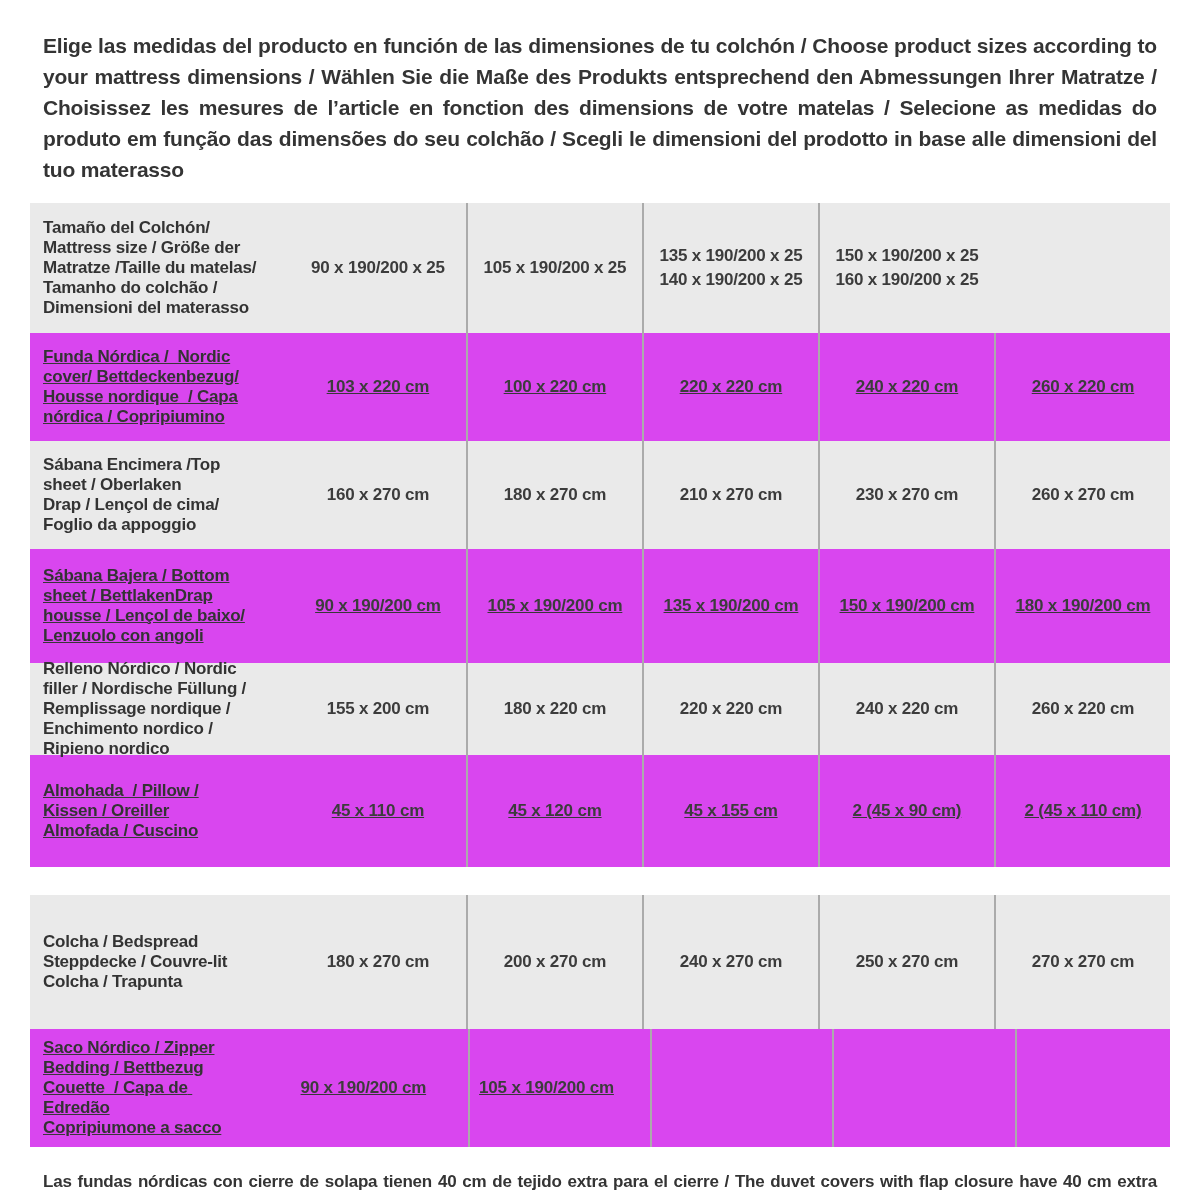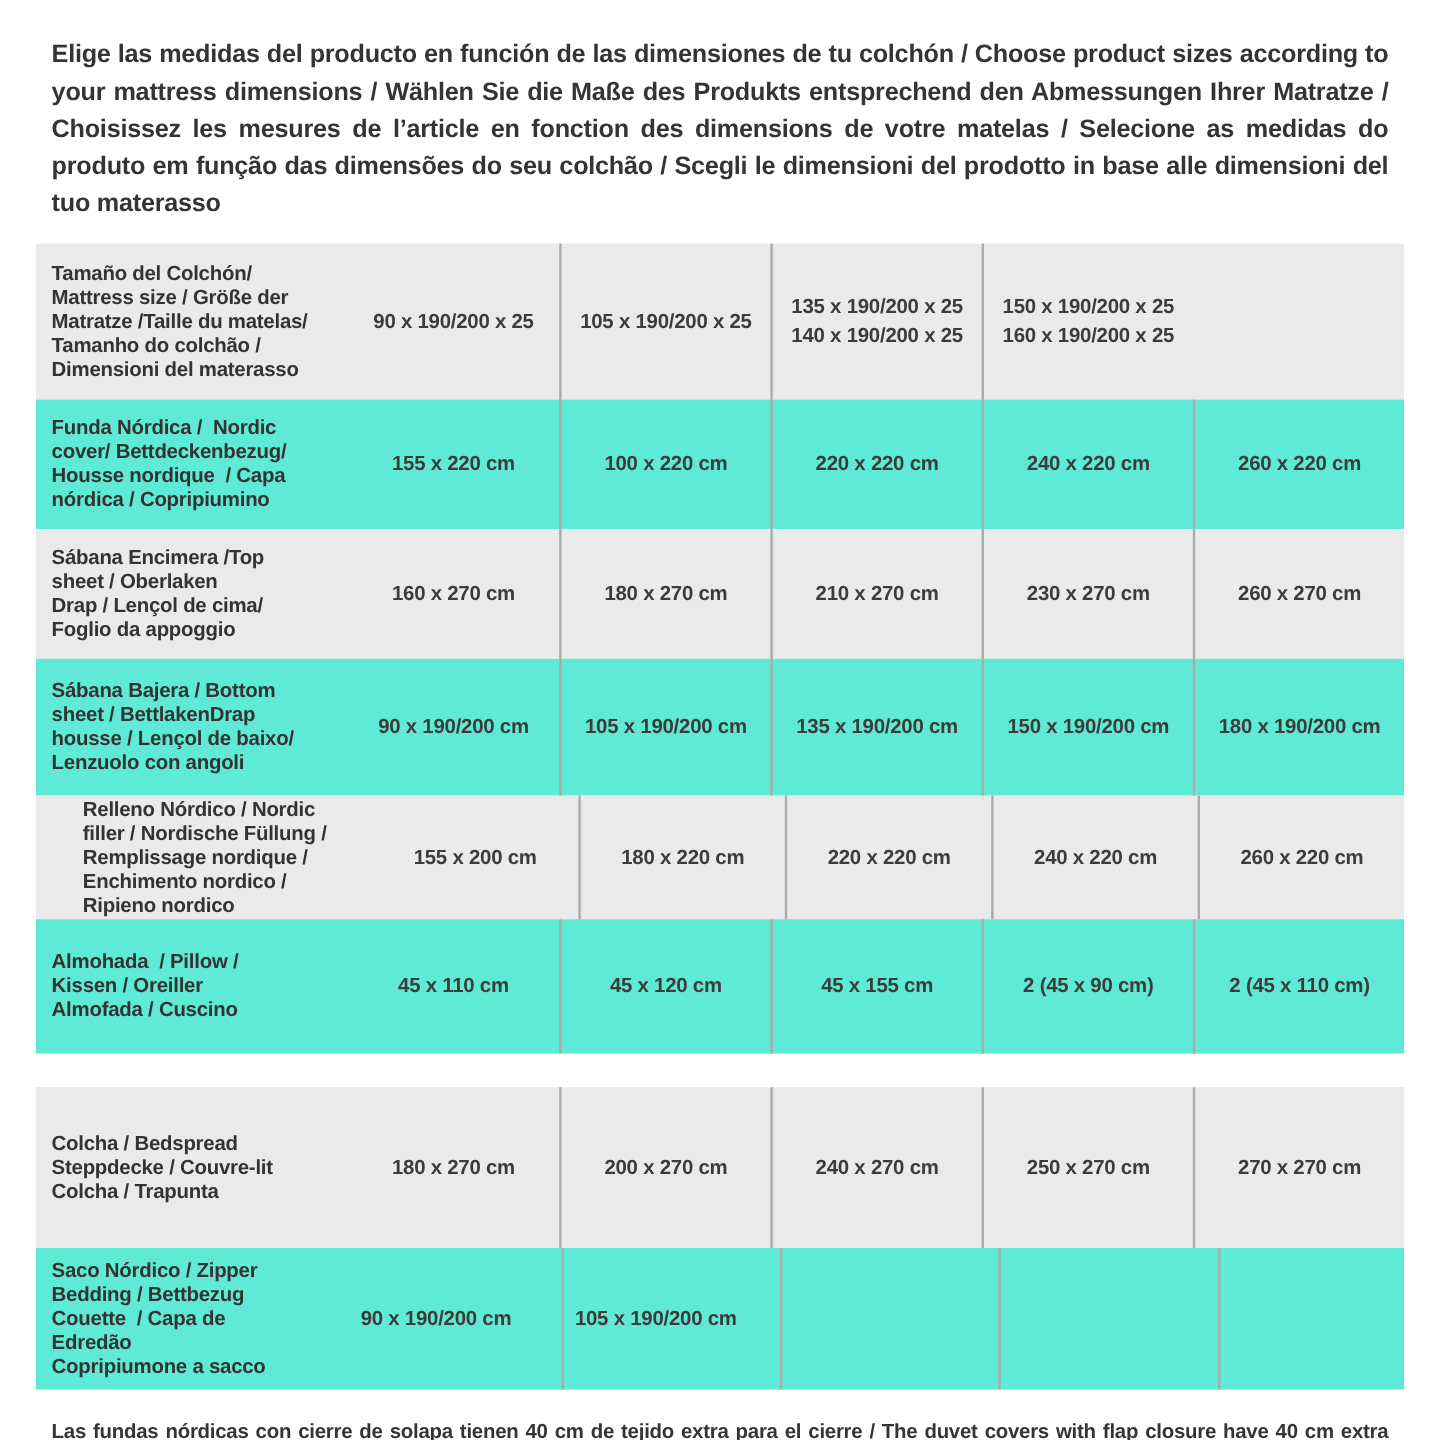--- a/index.html
+++ b/index.html
@@ -25,21 +25,21 @@
   .size-table{
     margin:0 30px;
     width:1140px;
   }
   .trow{
     display:flex;
     width:100%;
     box-sizing:border-box;
   }
   .trow.shade{background:#eaeaea;}
-  .trow.plain{background:#5eead4;}
+  .trow.plain{background:#d946ef;text-decoration:underline;}
   .cell{
     box-sizing:border-box;
     white-space:pre-wrap;
     font-weight:bold;
     letter-spacing:-0.2px;
   }
   .cell.label{
     width:22.8%;
     padding:10px 4px 10px 13px;
     display:flex;
@@ -59,21 +59,21 @@
     font-size:17px;
     line-height:24px;
     color:#3c3c3c;
     padding:4px 6px;
   }
   .cell.val + .cell.val{border-left:2px solid #ababab;}
   .h-header{height:130px;}
   .h-r1{height:108px;}
   .h-r2{height:108px;}
   .h-r3{height:114px;}
-  .h-r4{height:103px;padding-left:26px;}
+  .h-r4{height:92px;}
   .h-r5{height:112px;}
   .h-r6{height:134px;margin-top:28px;}
   .h-r7{height:118px;gap:27px;}
   .footnote{
     margin:20px 43px 0 43px;
     font-size:17px;
     font-weight:bold;
     line-height:30px;
     letter-spacing:-0.2px;
     text-align:justify;
@@ -101,21 +101,21 @@
 140 x 190/200 x 25</div>
       <div class="cell val">150 x 190/200 x 25
 160 x 190/200 x 25</div>
     </div>
 
     <div class="trow plain h-r1">
       <div class="cell label">Funda Nórdica /  Nordic
 cover/ Bettdeckenbezug/
 Housse nordique  / Capa
 nórdica / Copripiumino</div>
-      <div class="cell val">155 x 220 cm</div>
+      <div class="cell val">103 x 220 cm</div>
       <div class="cell val">100 x 220 cm</div>
       <div class="cell val">220 x 220 cm</div>
       <div class="cell val">240 x 220 cm</div>
       <div class="cell val">260 x 220 cm</div>
     </div>
 
     <div class="trow shade h-r2">
       <div class="cell label">Sábana Encimera /Top
 sheet / Oberlaken
 Drap / Lençol de cima/

